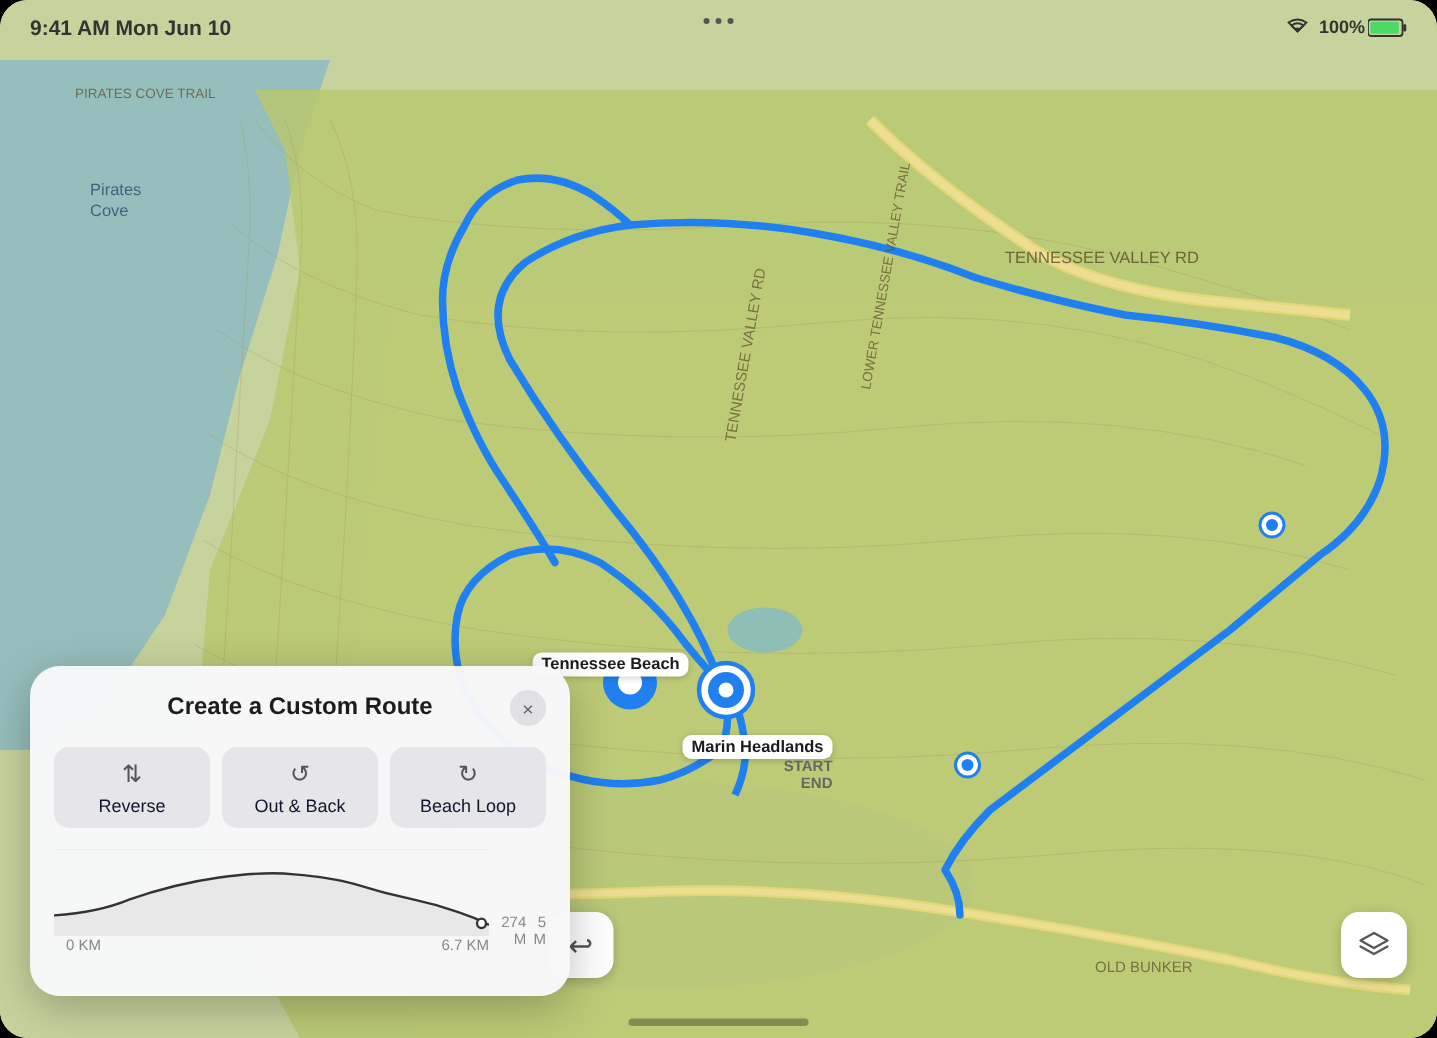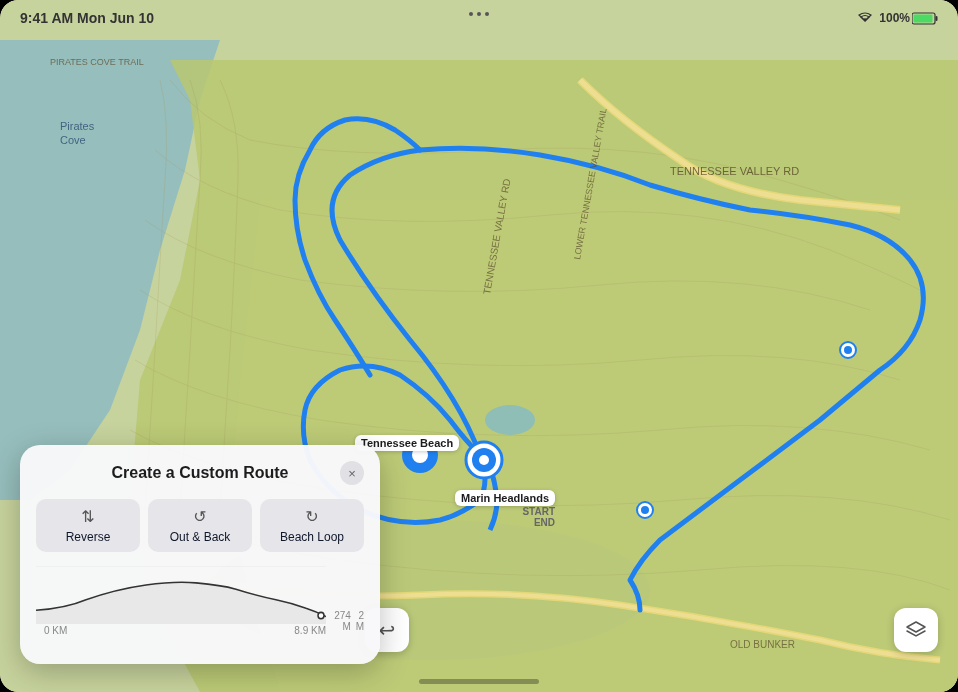--- a/index.html
+++ b/index.html
@@ -434,38 +434,38 @@
       <div class="route-type-btn">
         <span class="route-type-icon">↻</span>
         <span class="route-type-label">Beach Loop</span>
       </div>
     </div>
 
 
     <div class="chart-container">
       <div class="chart-labels-y">
         <span>274 M</span>
-        <span>2 M</span>
+        <span>5 M</span>
       </div>
       <div class="chart-svg-wrap">
         <svg width="100%" height="100%" viewBox="0 0 290 55" preserveAspectRatio="none">
 
           <line x1="0" y1="0" x2="290" y2="0" stroke="#ddd" stroke-width="0.5"></line>
           <line x1="0" y1="55" x2="290" y2="55" stroke="#ddd" stroke-width="0.5"></line>
 
           <path d="M0,55 L0,42 Q30,40 50,32 Q80,22 110,18 Q140,14 160,16 Q185,18 200,22 Q220,28 240,32 Q255,35 270,40 Q280,43 290,48 L290,55 Z" fill="#e8e8e8"></path>
 
           <path d="M0,42 Q30,40 50,32 Q80,22 110,18 Q140,14 160,16 Q185,18 200,22 Q220,28 240,32 Q255,35 270,40 Q280,43 290,48" stroke="#333" stroke-width="1.5" fill="none"></path>
 
           <circle cx="285" cy="47" r="3" fill="white" stroke="#333" stroke-width="1.5"></circle>
         </svg>
       </div>
       <div class="chart-x-labels">
         <span>0 KM</span>
-        <span>8.9 KM</span>
+        <span>6.7 KM</span>
       </div>
     </div>
 
 
   </div>
 
   <div class="home-indicator"></div>
 
 </div>
 

